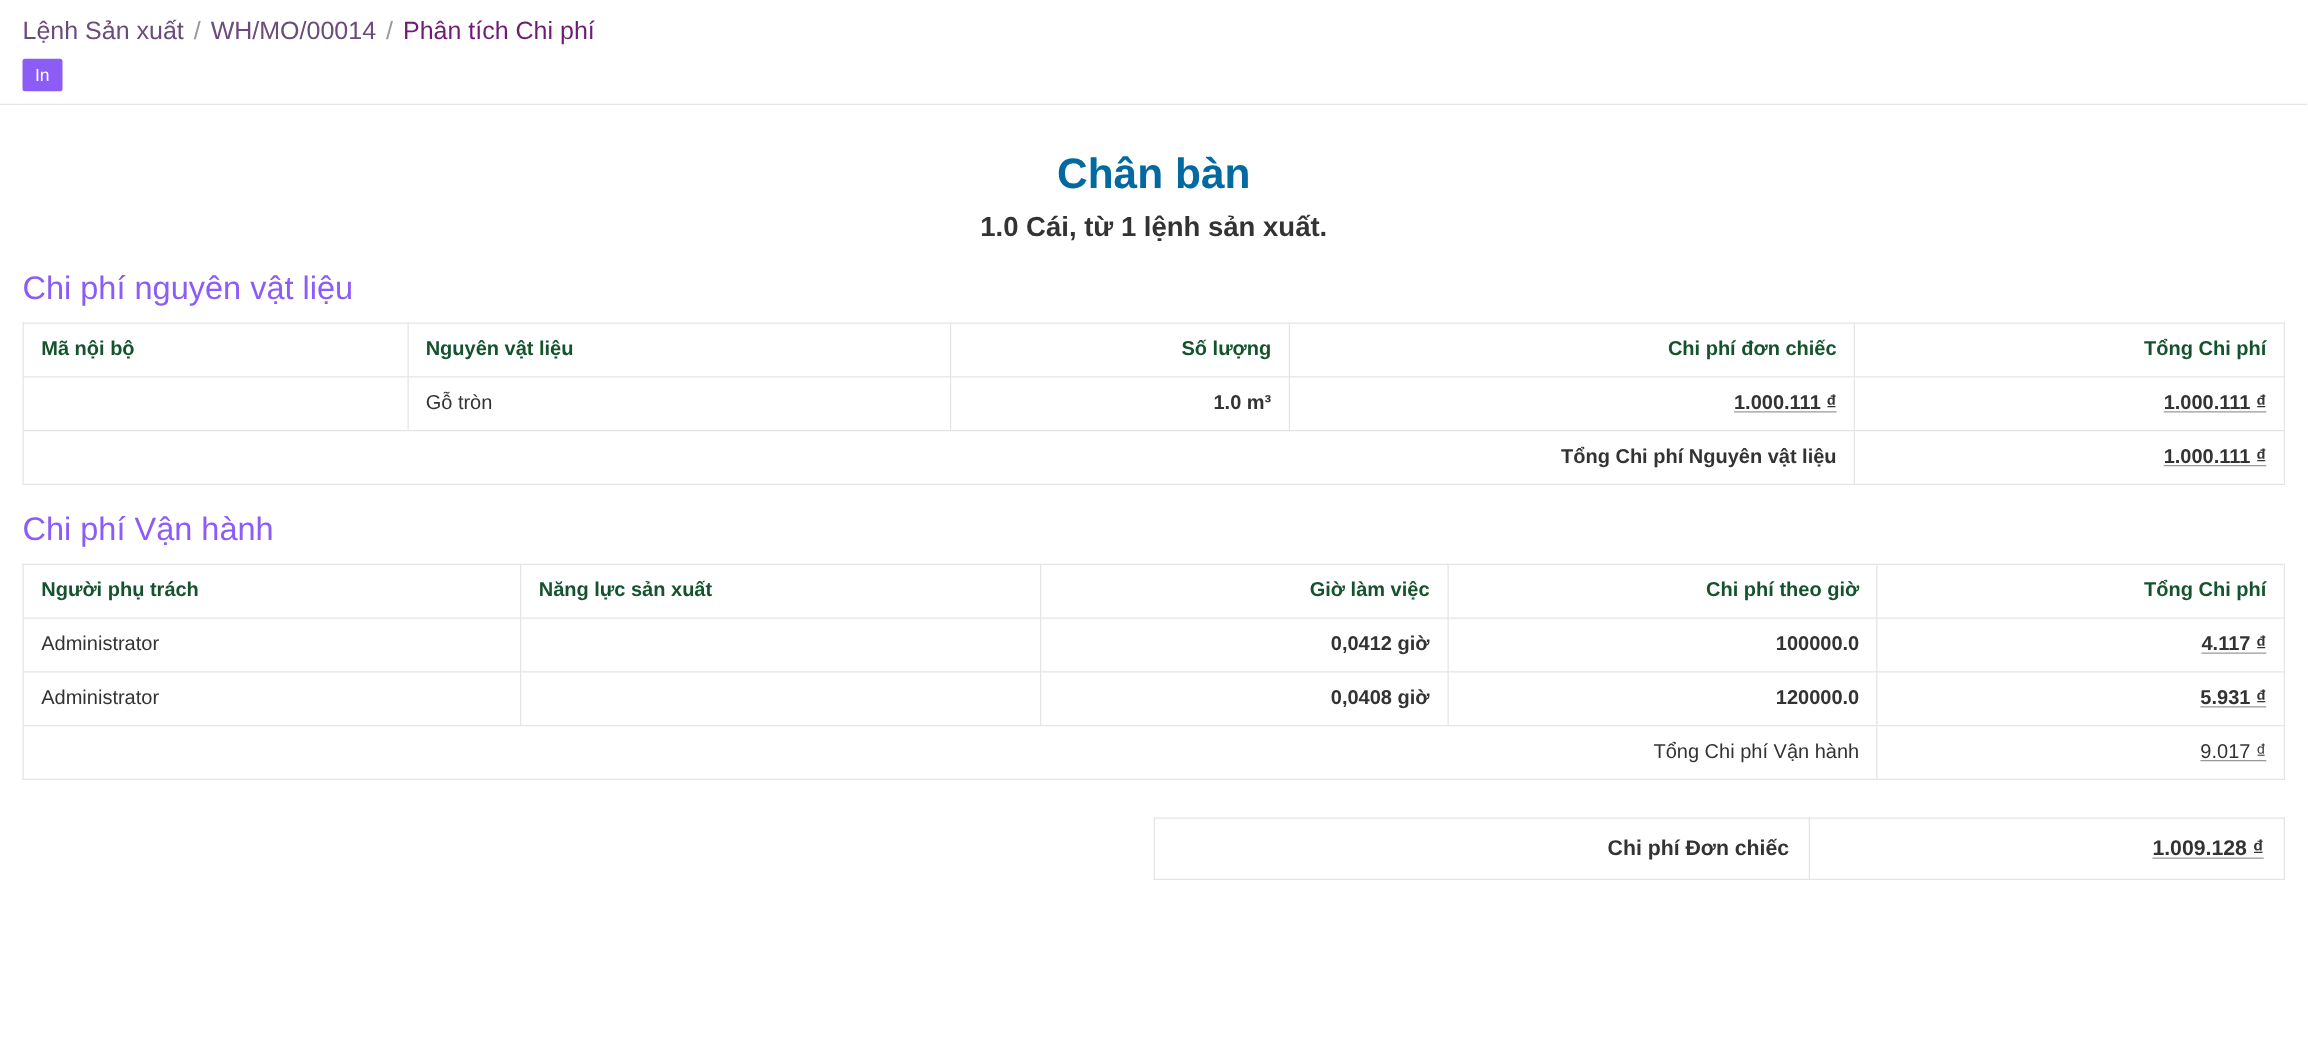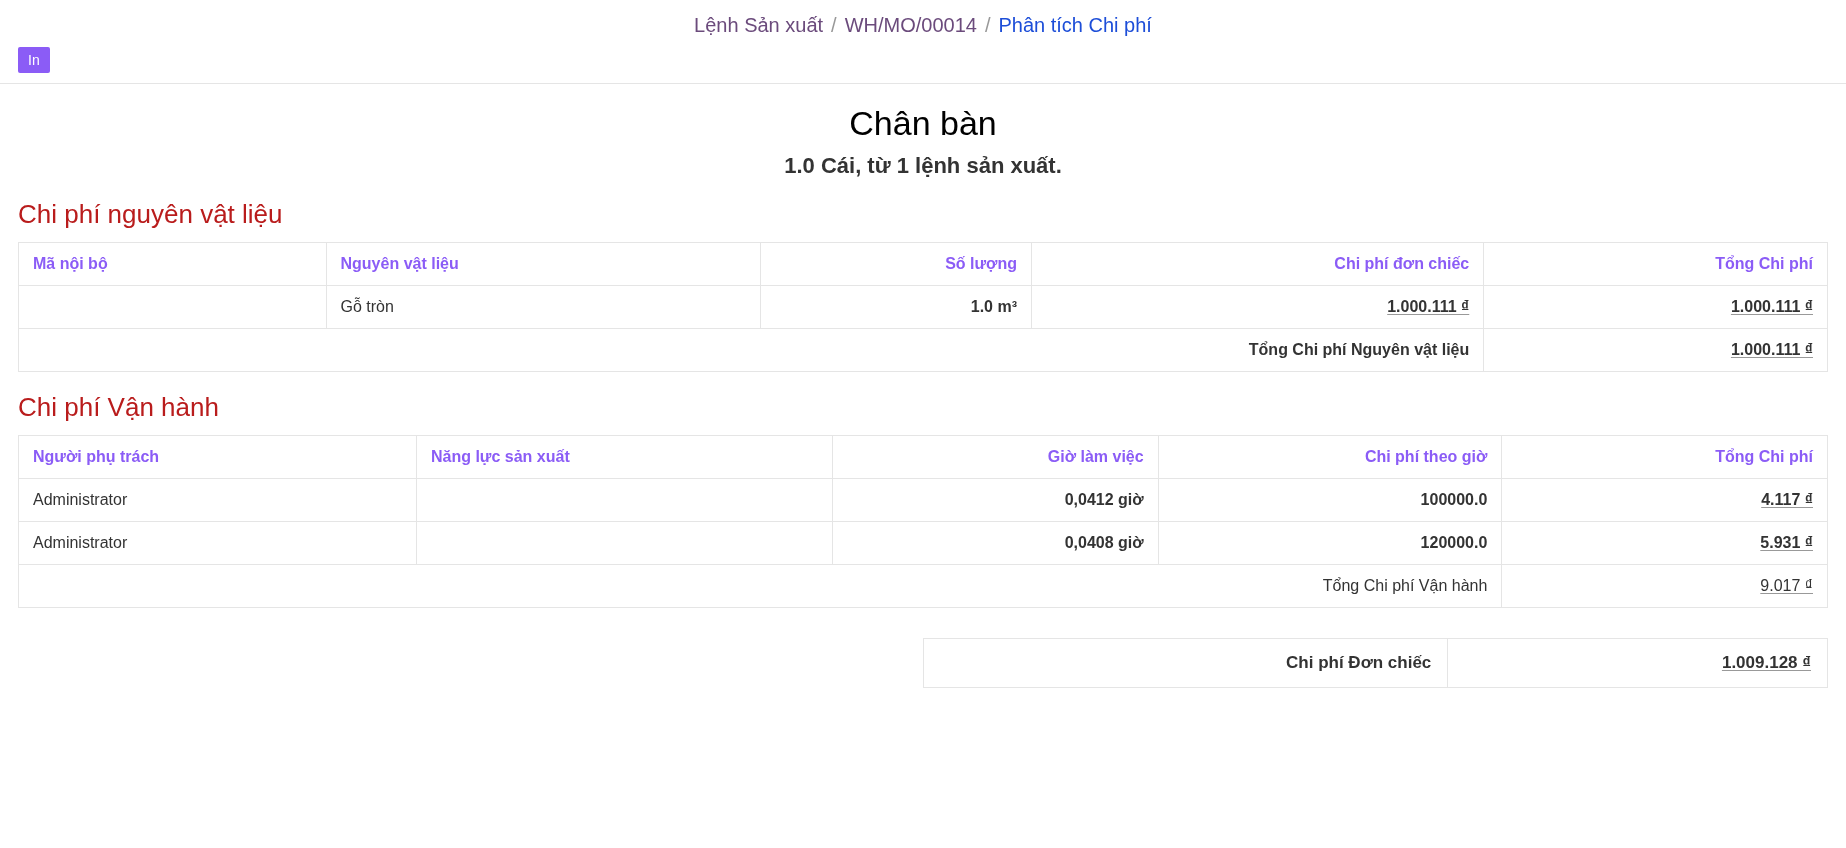--- a/index.html
+++ b/index.html
@@ -9,29 +9,28 @@
     color: #333;
     background: #fff;
   }
   .breadcrumb {
     padding: 14px 18px 0 18px;
     font-size: 20px;
     color: #888;
     display: flex;
     align-items: center;
     gap: 8px;
-    justify-content: center;
   }
   .breadcrumb a {
     color: #6b4b7c;
     text-decoration: none;
     cursor: pointer;
   }
   .breadcrumb .sep { color: #999; }
-  .breadcrumb .current { color: #1d4ed8; }
+  .breadcrumb .current { color: #701a75; }
   .toolbar {
     padding: 10px 18px 10px 18px;
   }
   .btn-print {
     background: #8b5cf6;
     color: #fff;
     border: none;
     padding: 5px 10px;
     font-size: 14px;
     cursor: pointer;
@@ -41,53 +40,53 @@
     border: none;
     border-top: 1px solid #e5e5e5;
     margin: 0;
   }
   .content {
     padding: 10px 18px 30px 18px;
   }
   .doc-title {
     text-align: center;
     font-size: 34px;
-    font-weight: 400;
-    color: #000000;
-    margin-top: 10px;
+    font-weight: 700;
+    color: #0369a1;
+    margin-top: 26px;
   }
   .doc-subtitle {
     text-align: center;
     font-size: 22px;
     font-weight: 600;
     color: #333;
     margin-top: 10px;
     margin-bottom: 20px;
   }
   h3.section-title {
     font-size: 26px;
     font-weight: 400;
-    color: #b91c1c;
+    color: #8b5cf6;
     margin: 20px 0 12px 0;
   }
   table.cost-table {
     width: 100%;
     border-collapse: collapse;
     border: 1px solid #e0e0e0;
     margin-bottom: 10px;
   }
   table.cost-table th, table.cost-table td {
     border: 1px solid #e5e5e5;
     padding: 12px 14px;
     text-align: left;
     font-size: 16px;
   }
   table.cost-table th {
     font-weight: 600;
-    color: #8b5cf6;
+    color: #14532d;
     background: #fff;
   }
   .text-right { text-align: right !important; font-weight: bold; }
   .underline-currency {
     text-decoration: underline;
     text-decoration-color: #999;
     text-underline-offset: 2px;
   }
   tr.summary-row td {
     font-weight: 600;

